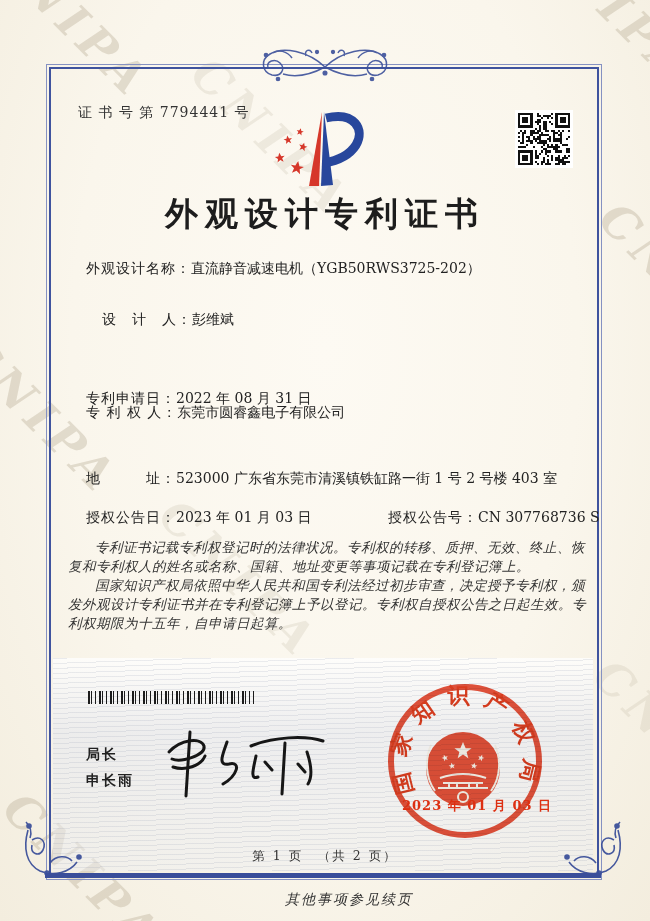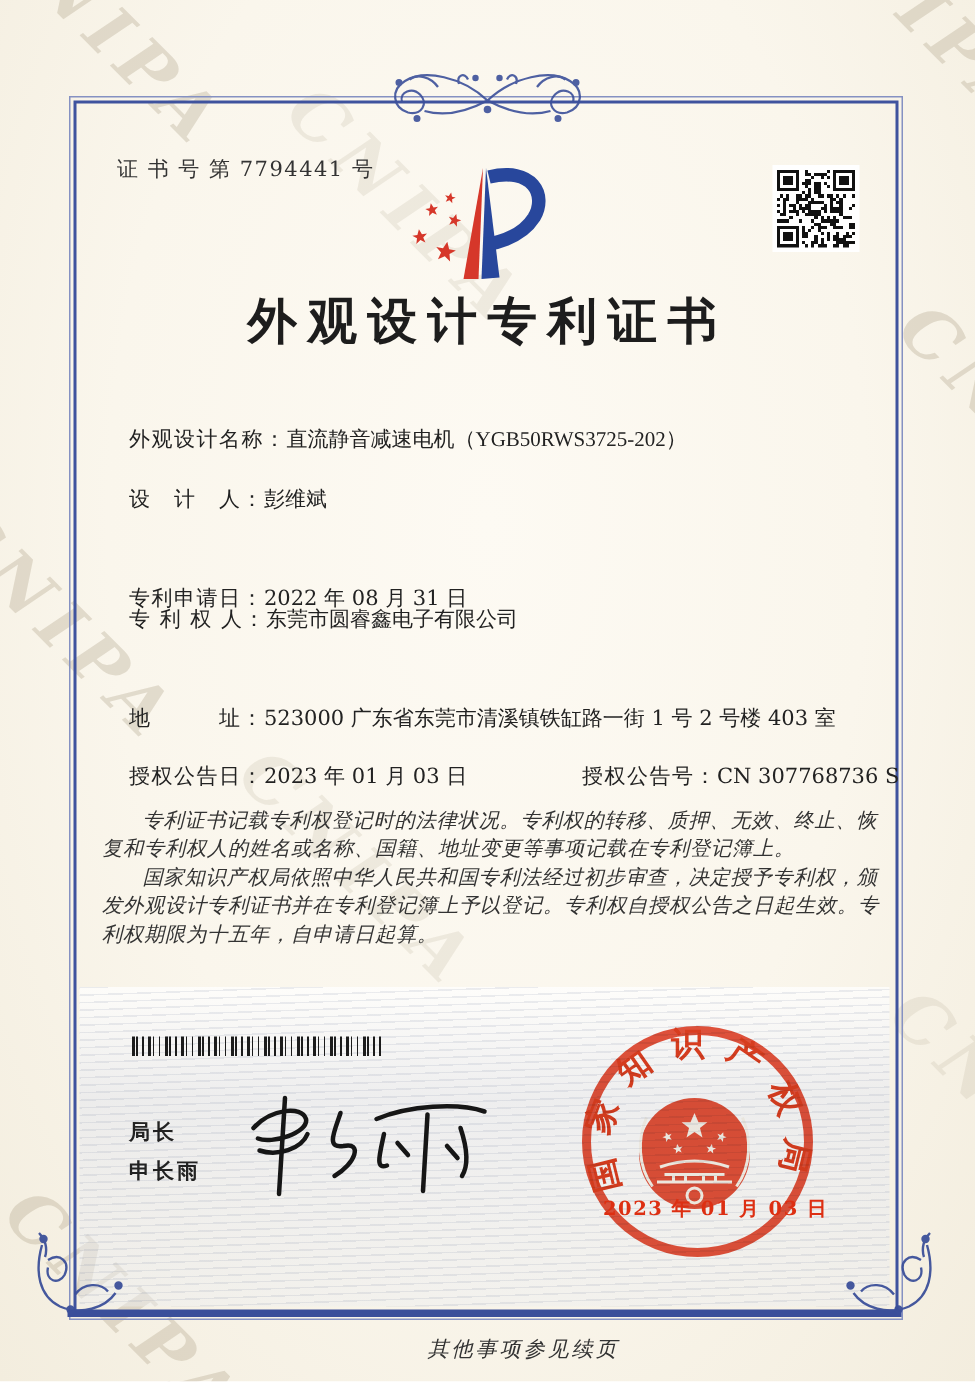--- a/index.html
+++ b/index.html
@@ -31,21 +31,21 @@
       linear-gradient(180deg, rgba(255,255,255,0.75) 0%, rgba(231,233,239,0.65) 35%, rgba(236,238,242,0.45) 100%);}
   
   .certno{position:absolute;left:78px;top:104px;font-size:14px;letter-spacing:1px;color:#333;z-index:5;}
   .logo{position:absolute;left:272px;top:108px;z-index:5;}
   .qr{position:absolute;left:515px;top:110px;width:58px;height:58px;background:#fff;
       padding:3px;box-sizing:border-box;z-index:5;}
   .title{position:absolute;left:0;top:192px;width:650px;text-align:center;font-size:33px;
          font-weight:bold;letter-spacing:7px;color:#1d1d1d;z-index:5;}
   .row{position:absolute;left:86px;font-size:14px;color:#222;z-index:5;white-space:nowrap;}
   .row .lab{letter-spacing:1px;}
-  .r1{top:284px;font-family:Liberation Serif, serif;} .r2{top:324px;} .r3{top:350px;} .r4{top:390px;} .r5{top:404px;} .r6{top:470px;} .r7{top:509px;}
+  .r1{top:260px;} .r2{top:311px;margin-left:16px;} .r3{top:350px;} .r4{top:390px;} .r5{top:404px;} .r6{top:470px;} .r7{top:509px;}
   .r7 .pair2{margin-left:72px;}
   .paras{position:absolute;left:68px;top:538px;width:524px;z-index:5;
          font-style:italic;font-size:13.5px;line-height:19px;color:#333;}
   .paras p{margin:0;text-indent:2em;letter-spacing:0.5px;}
   .barcode{position:absolute;left:88px;top:691px;width:166px;height:13px;z-index:5;
     background:
       repeating-linear-gradient(90deg,#1c1c1c 0 2px,rgba(0,0,0,0) 2px 3px,#1c1c1c 3px 4px,rgba(0,0,0,0) 4px 7px,#1c1c1c 7px 8px,rgba(0,0,0,0) 8px 11px);}
   .signer{position:absolute;left:86px;z-index:5;font-family:"DejaVu Sans",sans-serif;
           font-size:14px;font-weight:bold;color:#222;letter-spacing:2px;}
   .signer.t{top:746px;} .signer.n{top:772px;}
@@ -404,15 +404,16 @@
         <path d="M55,109 L105,109"></path>
         <path d="M66,104 L66,109 M74,104 L74,109 M86,104 L86,109 M94,104 L94,109"></path>
         <circle cx="80" cy="118" r="5"></circle>
         <path d="M48,66 C42,80 42,98 52,112"></path>
         <path d="M112,66 C118,80 118,98 108,112"></path>
       </g>
     </g>
   </svg>
   <div class="sealdate">2023 年 01 月 03 日</div>
 
+  <div class="pageinfo">第 1 页　（共 2 页）</div>
   <div class="note">其他事项参见续页</div>
 
 </div>
 
 </body></html>

